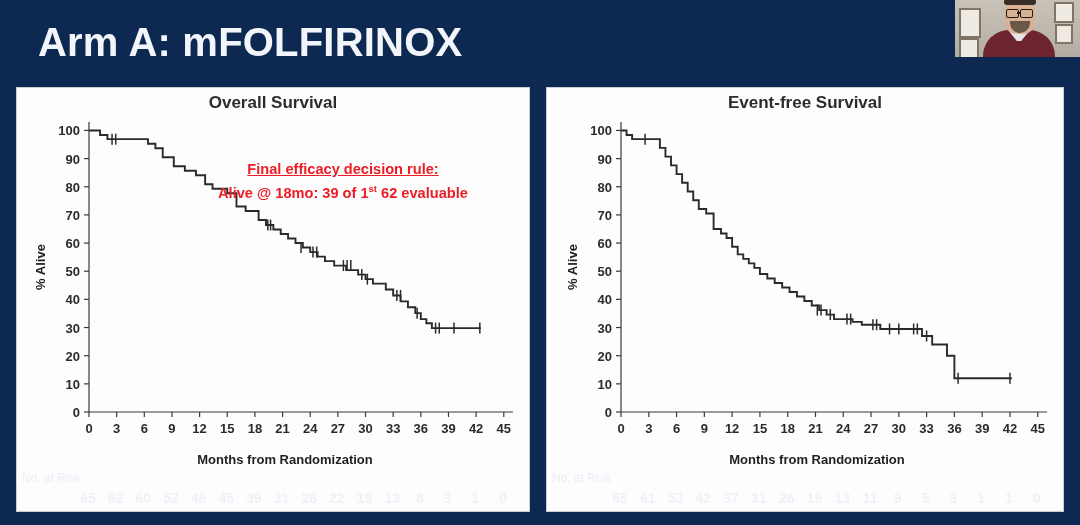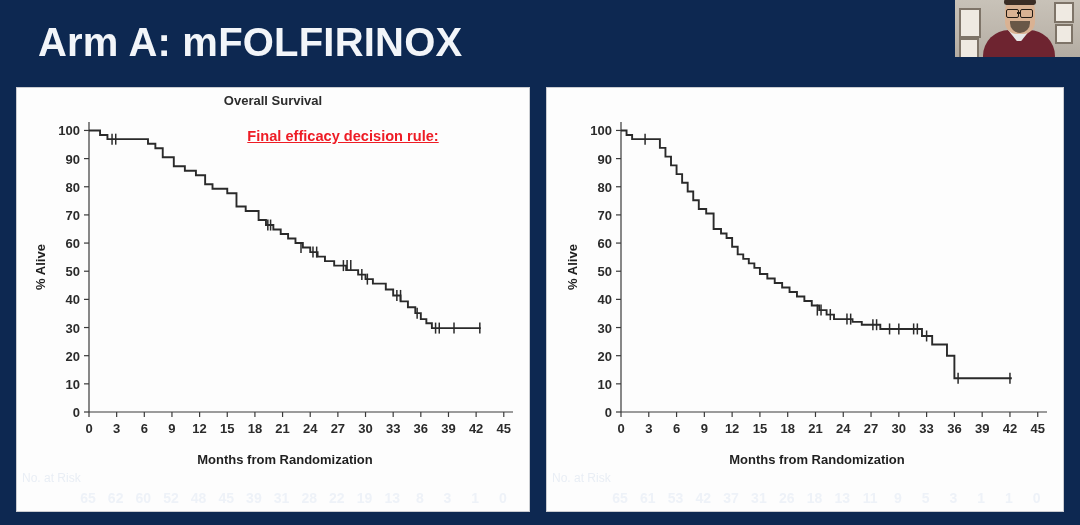--- a/index.html
+++ b/index.html
@@ -45,39 +45,39 @@
   
   .panel{
     position:absolute;top:87px;height:425px;background:#fdfdfd;
     border:1px solid #c9ccd1;box-sizing:border-box;
   }
   #panel-os{left:16px;width:514px;}
   #panel-efs{left:546px;width:518px;}
 
   .panel-title{
     position:absolute;left:0;right:0;top:5px;text-align:center;
-    font-size:13px;font-weight:bold;color:#2c2c2c;
+    font-size:17px;font-weight:bold;color:#2c2c2c;
   }
 
   .plot-svg{position:absolute;left:0;top:0;}
 
   
   .stats{
     position:absolute;font-size:11.6px;color:#2b2b2b;line-height:15.5px;
     white-space:nowrap;
   }
   #stats-os{left:88px;top:357px;}
 
   
   #callout{
     position:absolute;left:173px;top:126px;width:340px;
     text-align:center;color:#ee1c25;font-weight:bold;
     font-size:14.6px;line-height:20px;
   }
-  #callout .ul{text-decoration:underline;}
+  #callout .ul{text-decoration:underline;margin-top:33px;}
   #callout sup{font-size:9.5px;vertical-align:super;}
 
   
   .axis-x-title{
     position:absolute;text-align:center;font-size:13px;font-weight:bold;color:#1f1f1f;
   }
   #xt-os{left:60px;top:452px;width:450px;}
   #xt-efs{left:592px;top:452px;width:450px;}
 
   
@@ -194,20 +194,21 @@
         <line x1="418.5739130434783" y1="234.59708737864077" x2="418.5739130434783" y2="245.59708737864077" stroke="#2a2a2a" stroke-width="1.5"></line>
         <line x1="422.2608695652174" y1="234.59708737864077" x2="422.2608695652174" y2="245.59708737864077" stroke="#2a2a2a" stroke-width="1.5"></line>
         <line x1="437.0086956521739" y1="234.59708737864077" x2="437.0086956521739" y2="245.59708737864077" stroke="#2a2a2a" stroke-width="1.5"></line>
         <line x1="462.81739130434784" y1="234.59708737864077" x2="462.81739130434784" y2="245.59708737864077" stroke="#2a2a2a" stroke-width="1.5"></line>
       </svg>
 
   </div>
 
   <div id="callout">
     <div class="ul">Final efficacy decision rule:</div>
+    <div><span>Alive @ 18mo: 39 of 1</span><sup>st</sup><span> 62 evaluable</span></div>
   </div>
 
   <div class="axis-x-title" id="xt-os">Months from Randomization</div>
 
   <div class="risk-label" id="risk-label-os">No. at Risk</div>
   <div class="risk-row" id="risk-row-os">
       <span style="left: 36px;">65</span>
       <span style="left: 63.6522px;">62</span>
       <span style="left: 91.3043px;">60</span>
       <span style="left: 118.957px;">52</span>
@@ -219,20 +220,21 @@
       <span style="left: 284.87px;">22</span>
       <span style="left: 312.522px;">19</span>
       <span style="left: 340.174px;">13</span>
       <span style="left: 367.826px;">8</span>
       <span style="left: 395.478px;">3</span>
       <span style="left: 423.13px;">1</span>
       <span style="left: 450.783px;">0</span>
     </div>
 
   <div class="panel" id="panel-efs">
+    <div class="panel-title">Event-free Survival</div>
     <svg class="plot-svg" id="svg-efs" width="518" height="425">
         <line x1="74" y1="34" x2="74" y2="324" stroke="#3a3a3a" stroke-width="1.2"></line>
         <line x1="74" y1="324" x2="500" y2="324" stroke="#3a3a3a" stroke-width="1.2"></line>
         <line x1="69" y1="324" x2="74" y2="324" stroke="#3a3a3a" stroke-width="1.2"></line>
         <text x="65" y="329" text-anchor="end" font-family="&quot;Liberation Sans&quot;, sans-serif" font-size="13" font-weight="bold" fill="#2b2b2b">0</text>
         <line x1="69" y1="295.84466019417476" x2="74" y2="295.84466019417476" stroke="#3a3a3a" stroke-width="1.2"></line>
         <text x="65" y="300.84466019417476" text-anchor="end" font-family="&quot;Liberation Sans&quot;, sans-serif" font-size="13" font-weight="bold" fill="#2b2b2b">10</text>
         <line x1="69" y1="267.68932038834953" x2="74" y2="267.68932038834953" stroke="#3a3a3a" stroke-width="1.2"></line>
         <text x="65" y="272.68932038834953" text-anchor="end" font-family="&quot;Liberation Sans&quot;, sans-serif" font-size="13" font-weight="bold" fill="#2b2b2b">20</text>
         <line x1="69" y1="239.5339805825243" x2="74" y2="239.5339805825243" stroke="#3a3a3a" stroke-width="1.2"></line>

